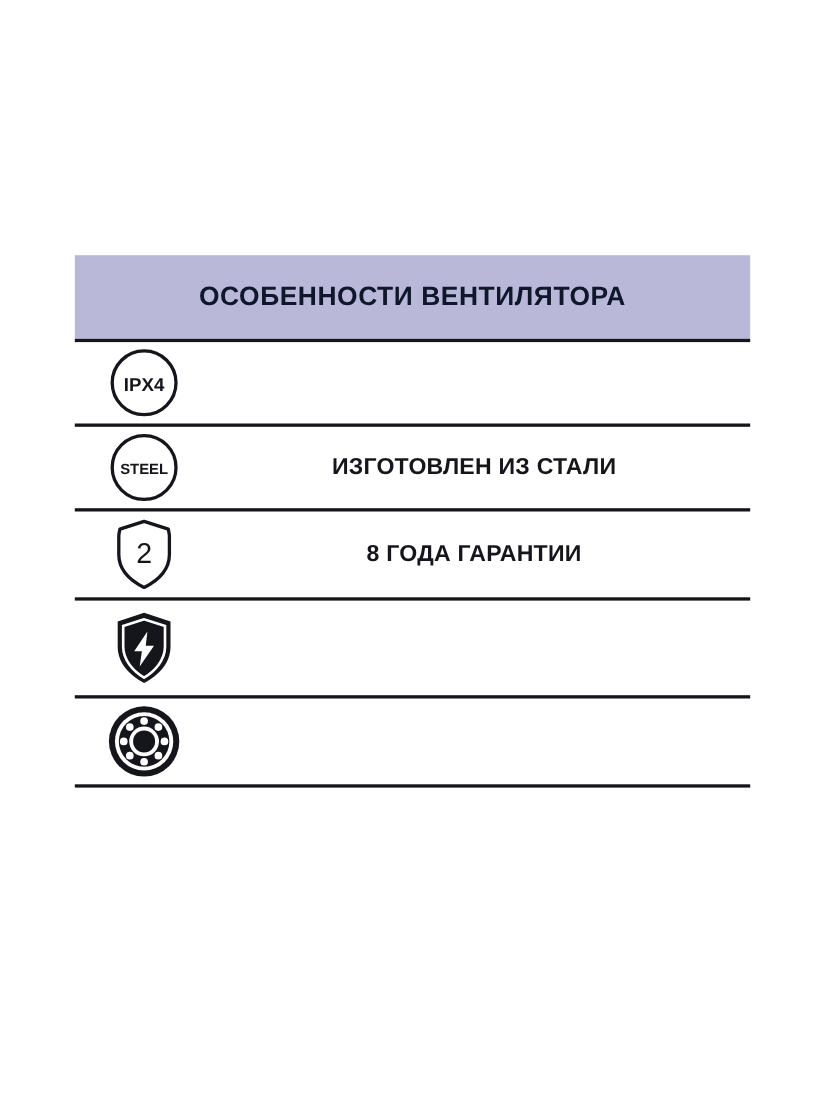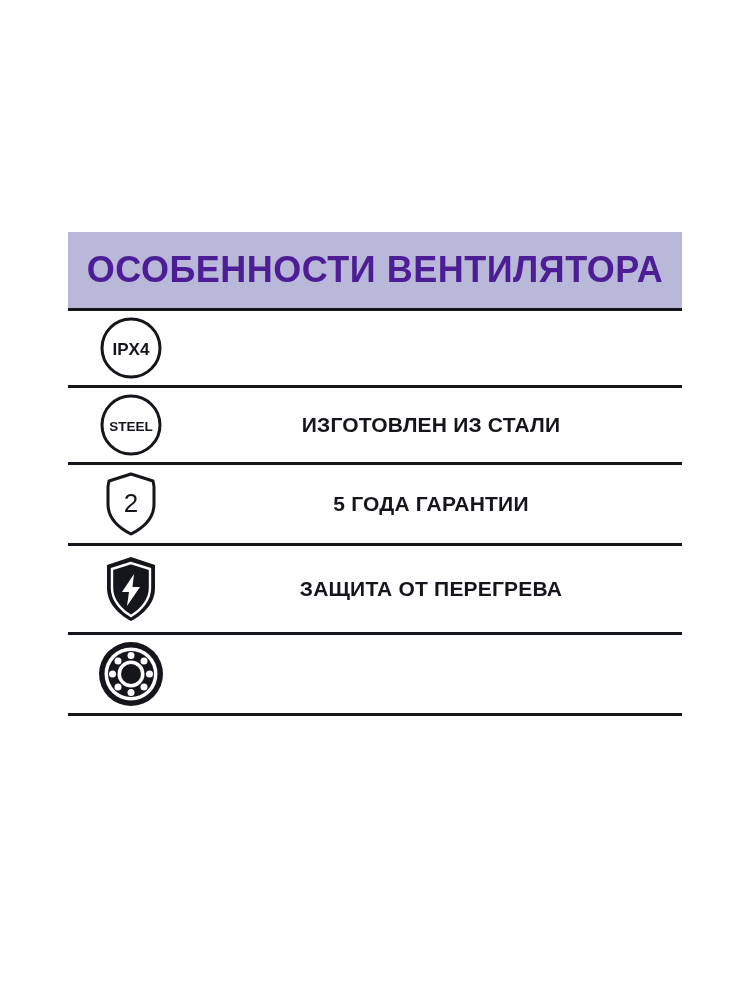--- a/index.html
+++ b/index.html
@@ -23,24 +23,24 @@
   }
 
   .panel-header {
     background: #b9b8d8;
     height: 76px;
     display: flex;
     align-items: center;
     justify-content: center;
   }
   .panel-header-title {
-    font-size: 36px;
+    font-size: 24px;
     font-weight: bold;
     letter-spacing: 0.5px;
-    color: #4c1d95;
+    color: #0f172a;
     text-align: center;
     white-space: nowrap;
   }
 
   .rule {
     height: 3px;
     background: #15151c;
     width: 100%;
   }
 
@@ -128,39 +128,38 @@
   <div class="feature-row row-warranty">
     <div class="icon-cell">
       <span>
         <svg width="62" height="68" viewBox="0 0 62 68">
           <path d="M31 4 L9 11 C9 11 8 16 8 17 L8 34 C8 48 19 58 31 64 C43 58 54 48 54 34 L54 17 C54 16 53 11 53 11 Z" class="stroke-dark" stroke-width="3" stroke-linejoin="round"></path>
           <text x="31" y="42" text-anchor="middle" class="fill-dark" font-family="Liberation Sans, sans-serif" font-size="26">2</text>
         </svg>
       </span>
     </div>
     <div class="label-cell">
-      <div class="feature-label">5 ГОДА ГАРАНТИИ</div>
+      <div class="feature-label">8 ГОДА ГАРАНТИИ</div>
     </div>
   </div>
 
   <div class="rule"></div>
 
   <div class="feature-row row-overheat">
     <div class="icon-cell">
       <span>
         <svg width="62" height="70" viewBox="0 0 62 70">
           <path d="M31 3 L7 11 L7 34 C7 49 18 60 31 67 C44 60 55 49 55 34 L55 11 Z" class="fill-dark"></path>
           <path d="M31 9 L12 15 L12 34 C12 46 21 56 31 62 C41 56 50 46 50 34 L50 15 Z" fill="none" stroke="#ffffff" stroke-width="2.4"></path>
           <path d="M34 20 L22 38 L29 38 L27 52 L40 33 L32.5 33 Z" fill="#ffffff"></path>
         </svg>
       </span>
     </div>
     <div class="label-cell">
       <div class="feature-label">
-        <span class="line2">ЗАЩИТА ОТ ПЕРЕГРЕВА</span>
       </div>
     </div>
   </div>
 
   <div class="rule"></div>
 
   <div class="feature-row row-bearing">
     <div class="icon-cell">
       <span>
         <svg width="68" height="68" viewBox="0 0 68 68">

